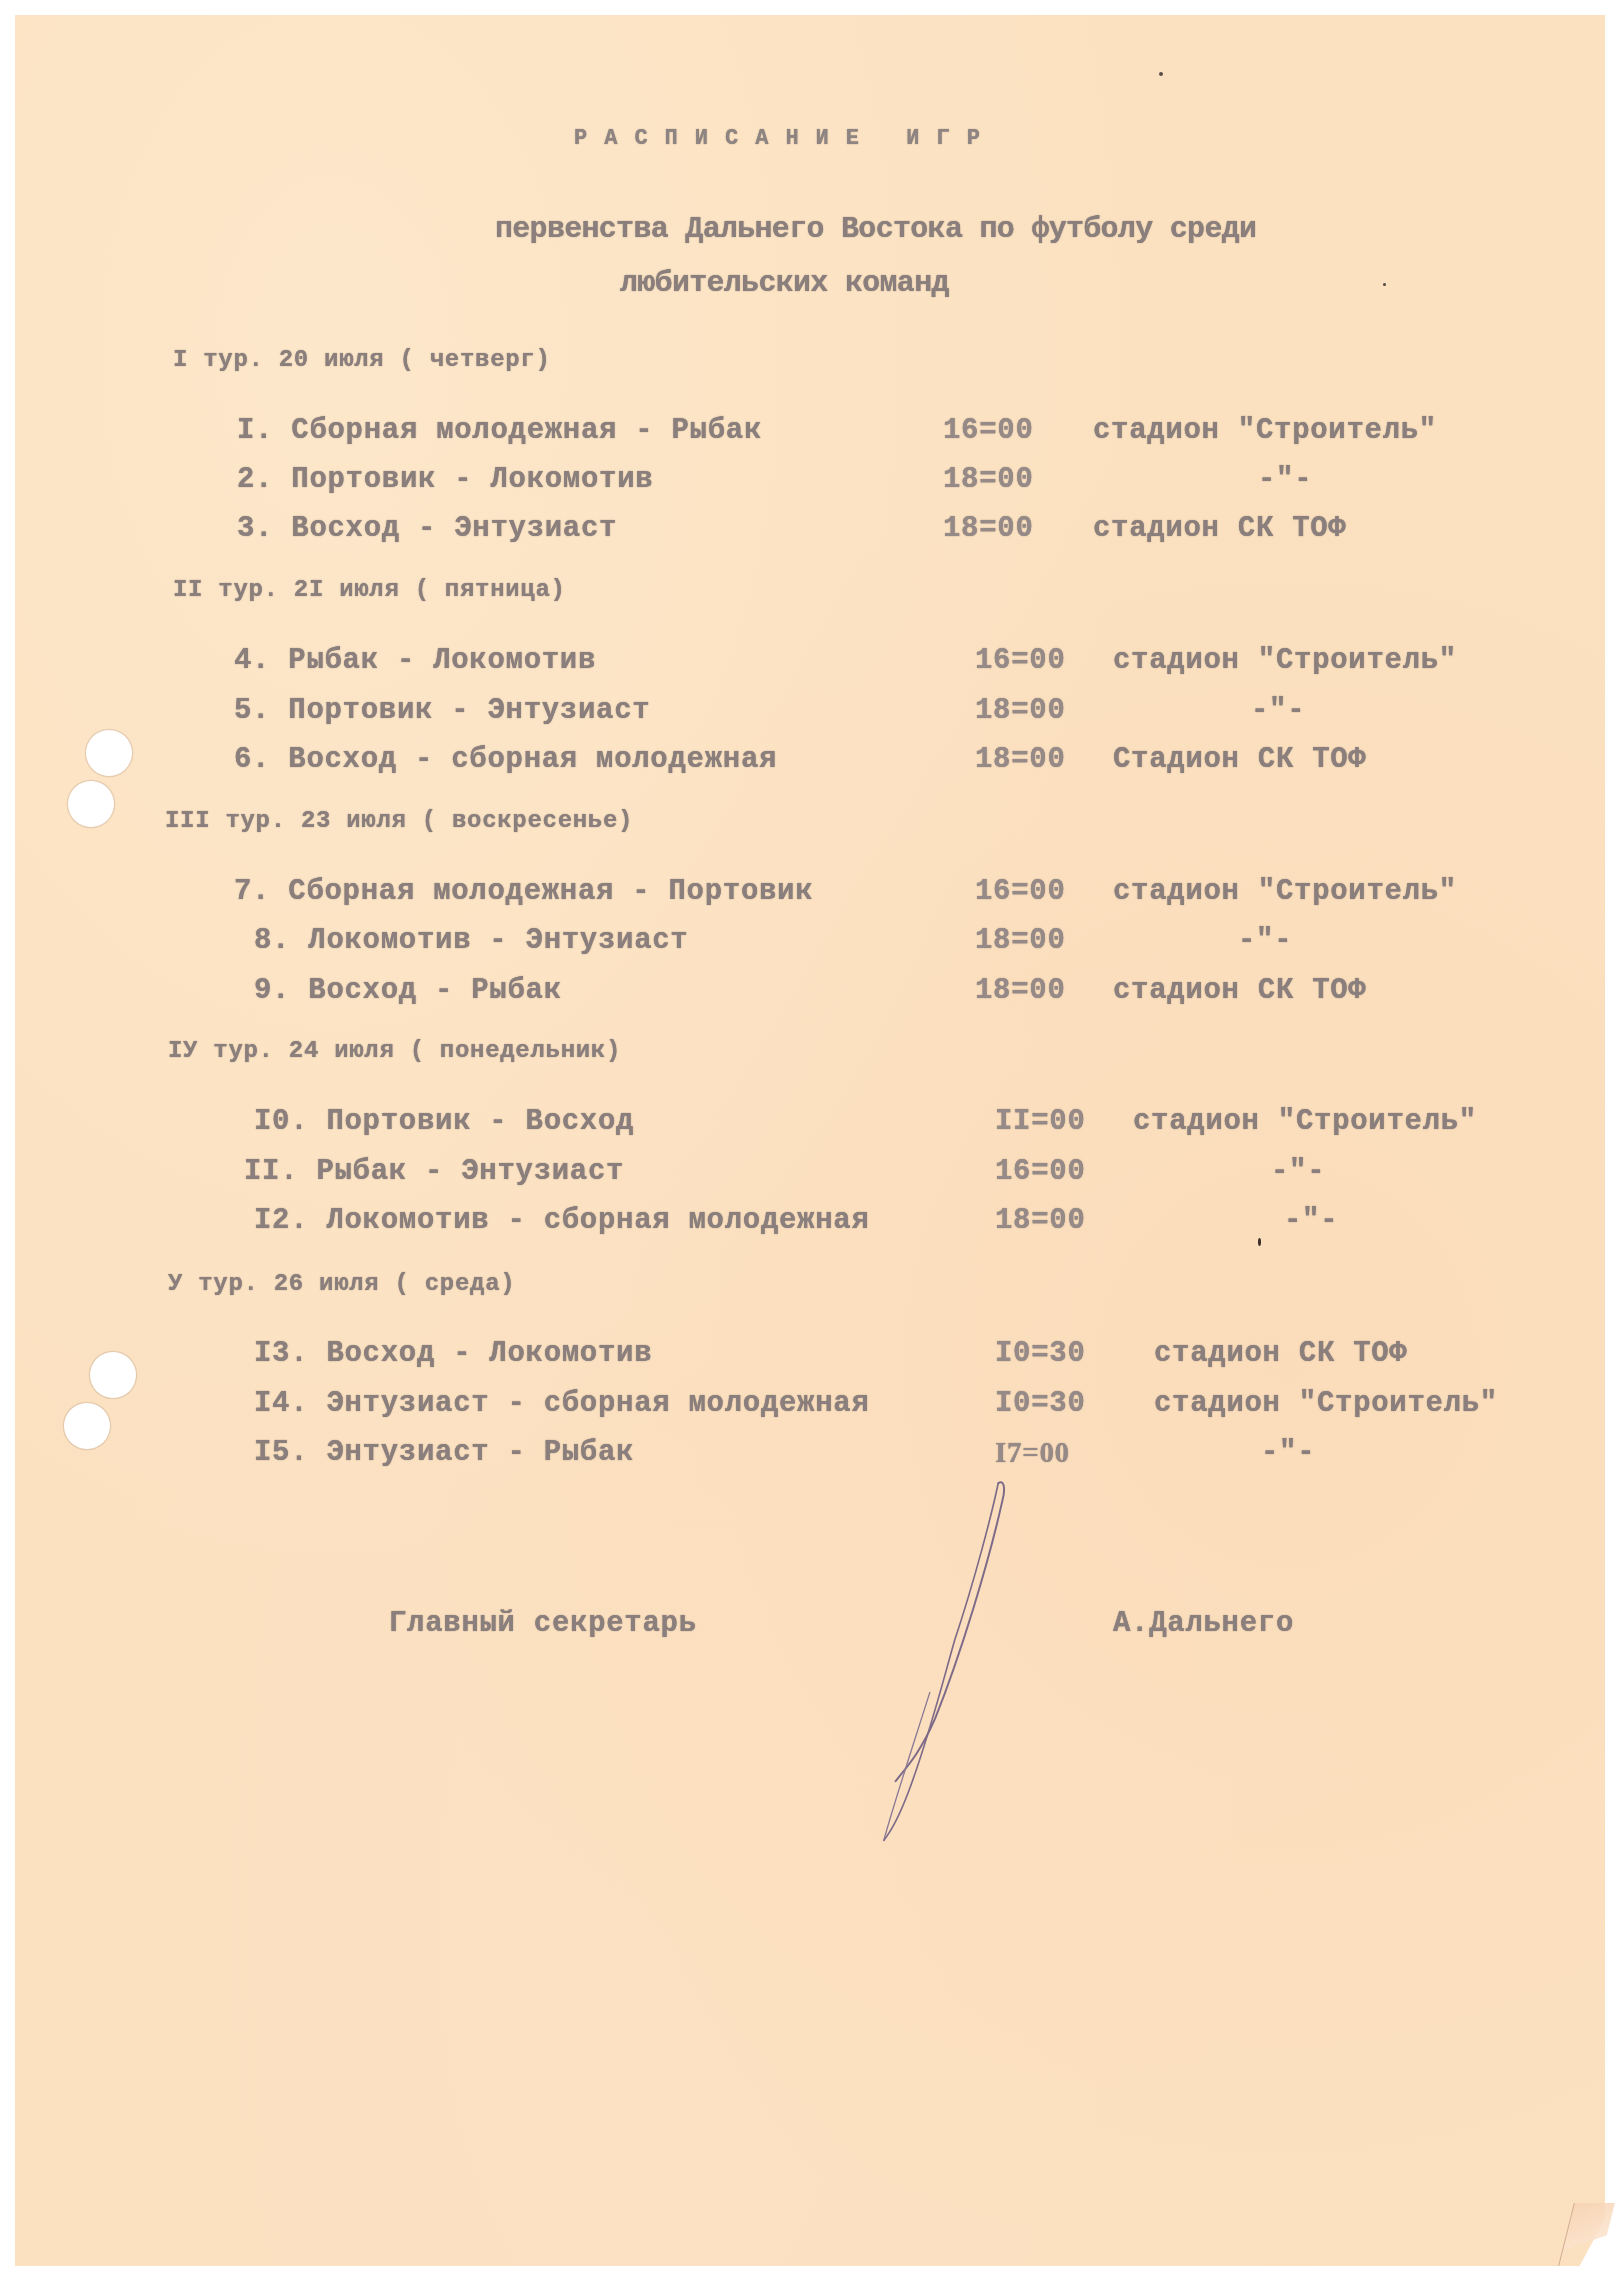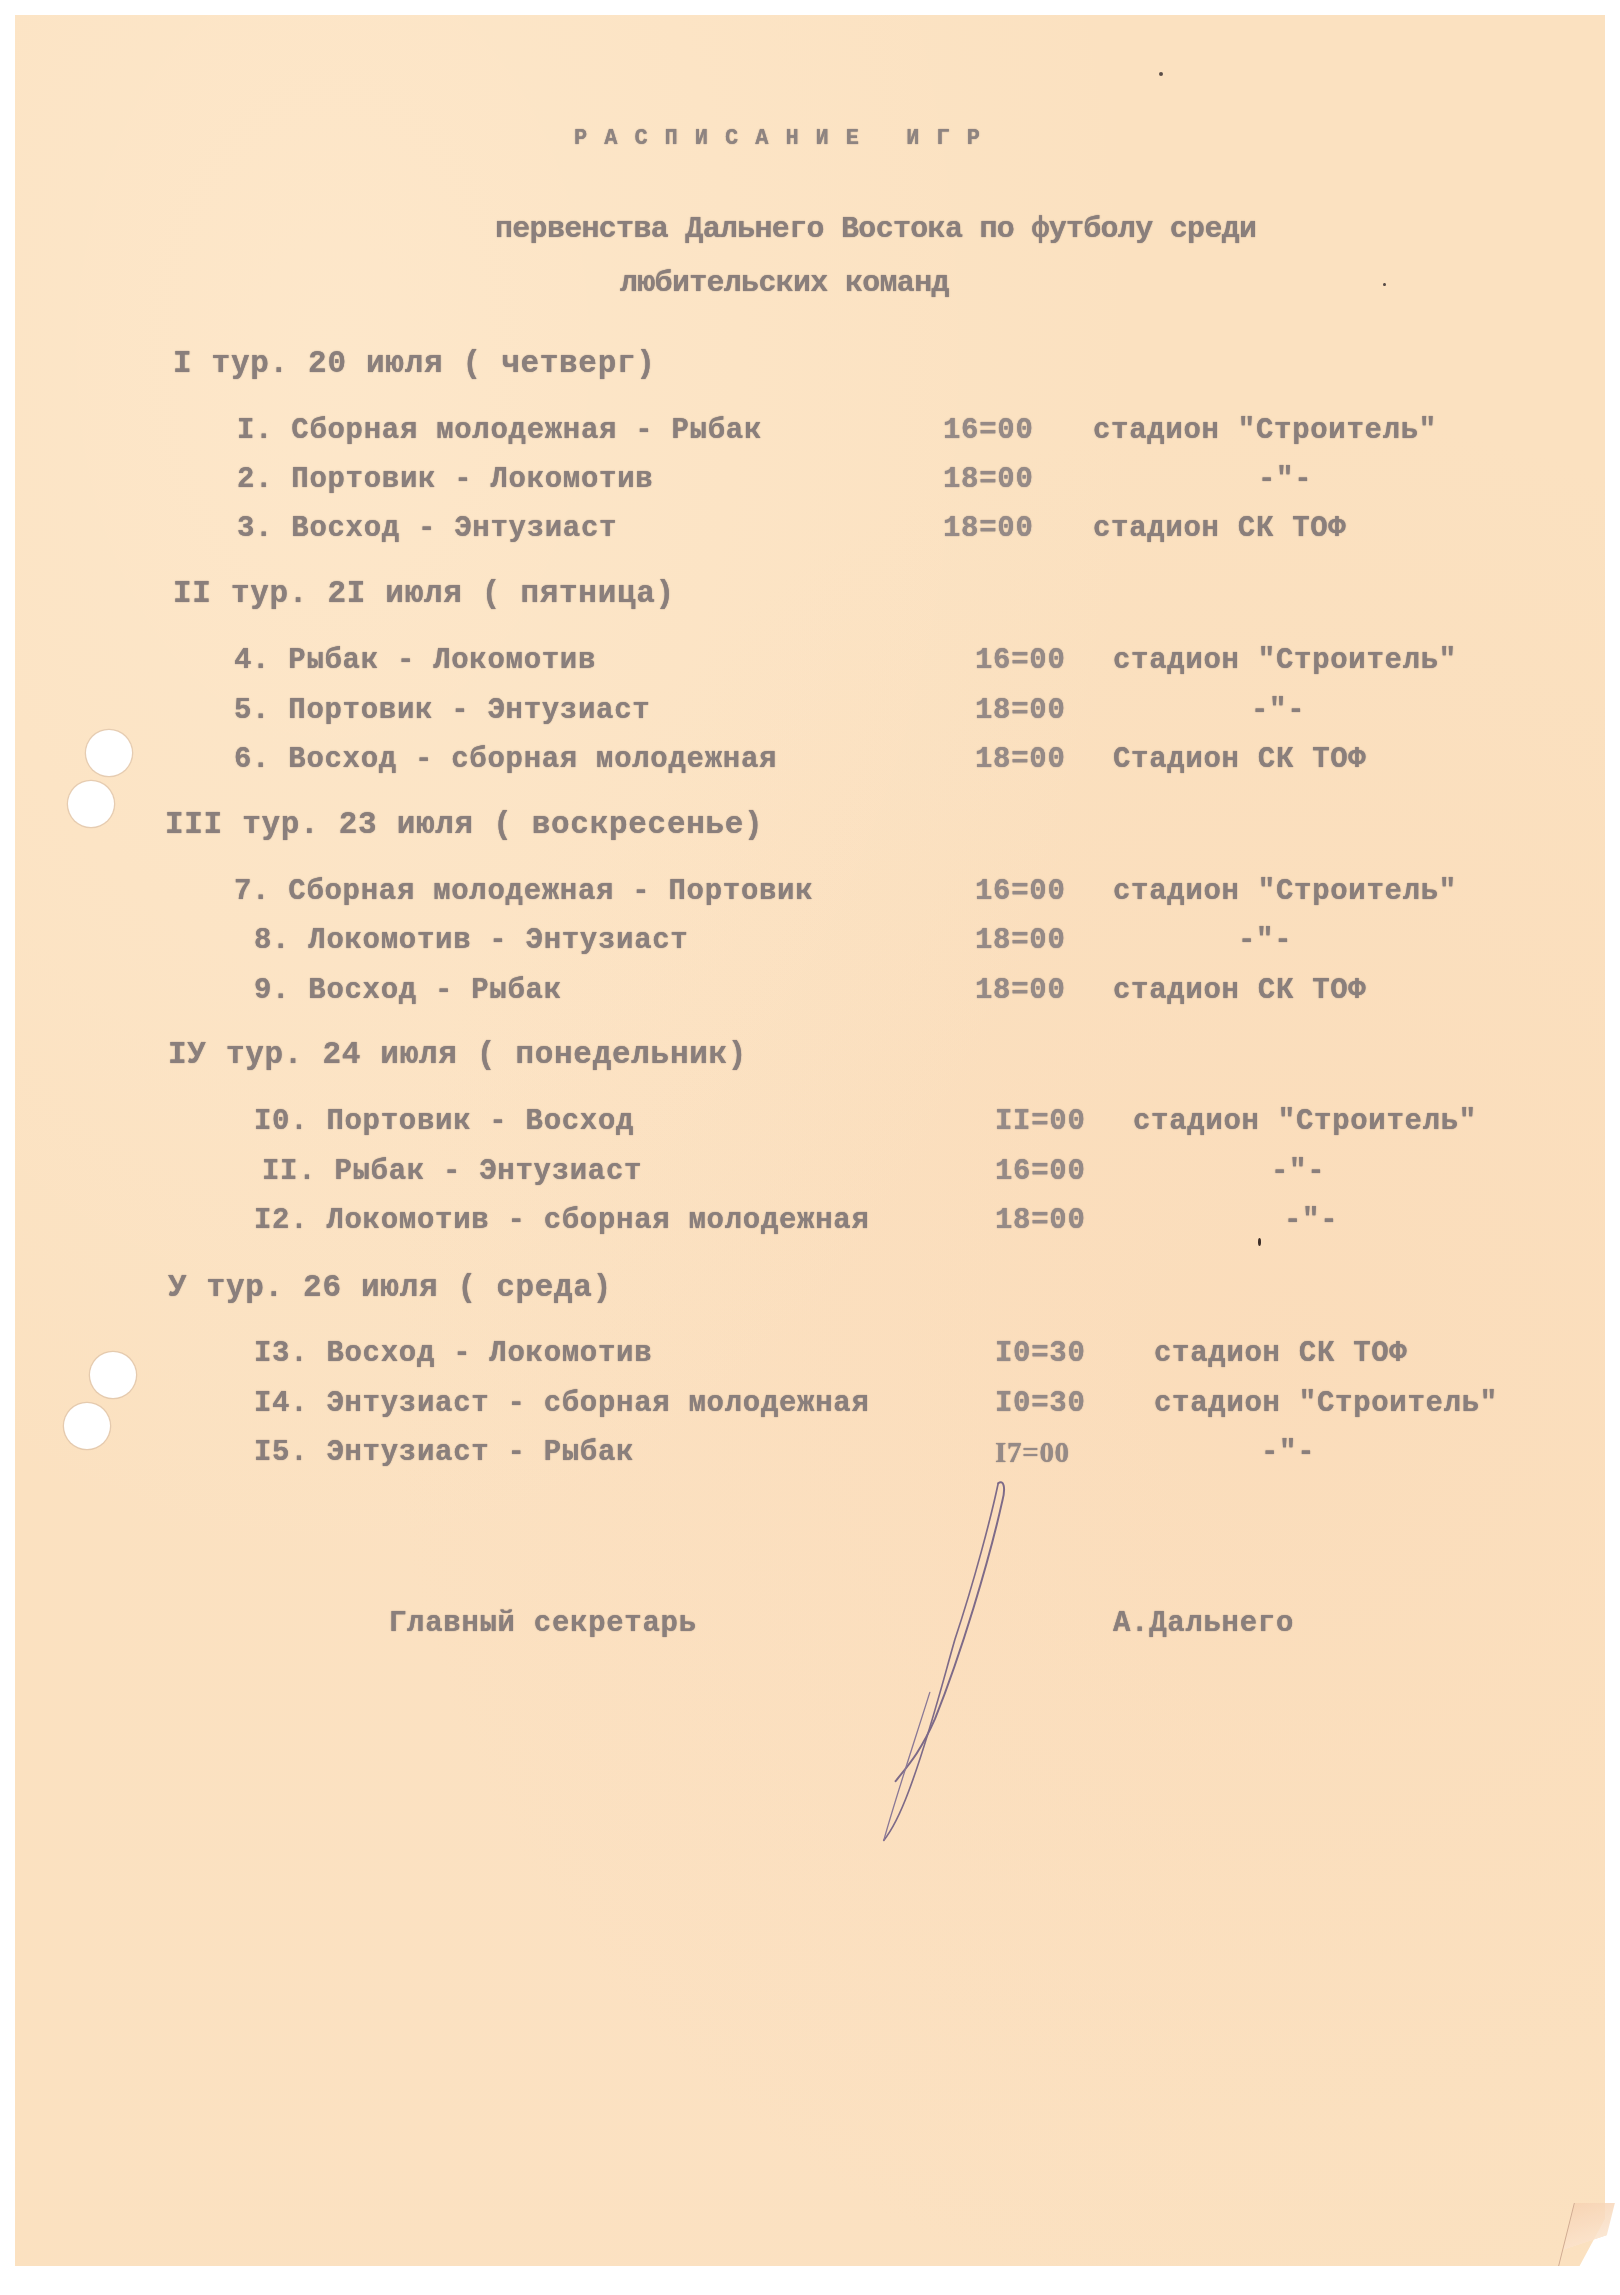--- a/index.html
+++ b/index.html
@@ -56,21 +56,21 @@
   }
   .title {
     font-size: 22px;
     letter-spacing: 17px;
     color: #8e8481;
   }
   .subtitle {
     font-size: 30px;
   }
   .round {
-    font-size: 31px;
+    font-size: 24px;
     text-align: right;
   }
   .match {
     font-size: 29px;
   }
   .time {
     font-size: 29px;
     color: #958a87;
   }
   .venue {
@@ -169,21 +169,21 @@
 </div>
 
 <div>
   <div class="typed round" style="left:168px; top:1037px;">IУ тур. 24 июля ( понедельник)</div>
   <div>
     <div class="typed match" style="left:254px; top:1105px;">I0. Портовик - Восход</div>
     <div class="typed time" style="left:995px; top:1105px;">II=00</div>
     <div class="typed venue" style="left:1133px; top:1105px;">стадион "Строитель"</div>
   </div>
   <div>
-    <div class="typed match" style="left:262px; top:1155px;">II. Рыбак - Энтузиаст</div>
+    <div class="typed match" style="left:244px; top:1155px;">II. Рыбак - Энтузиаст</div>
     <div class="typed time" style="left:995px; top:1155px;">16=00</div>
     <div class="typed venue" style="left:1271px; top:1155px;">-"-</div>
   </div>
   <div>
     <div class="typed match" style="left:254px; top:1204px;">I2. Локомотив - сборная молодежная</div>
     <div class="typed time" style="left:995px; top:1204px;">18=00</div>
     <div class="typed venue" style="left:1284px; top:1204px;">-"-</div>
   </div>
 </div>
 

